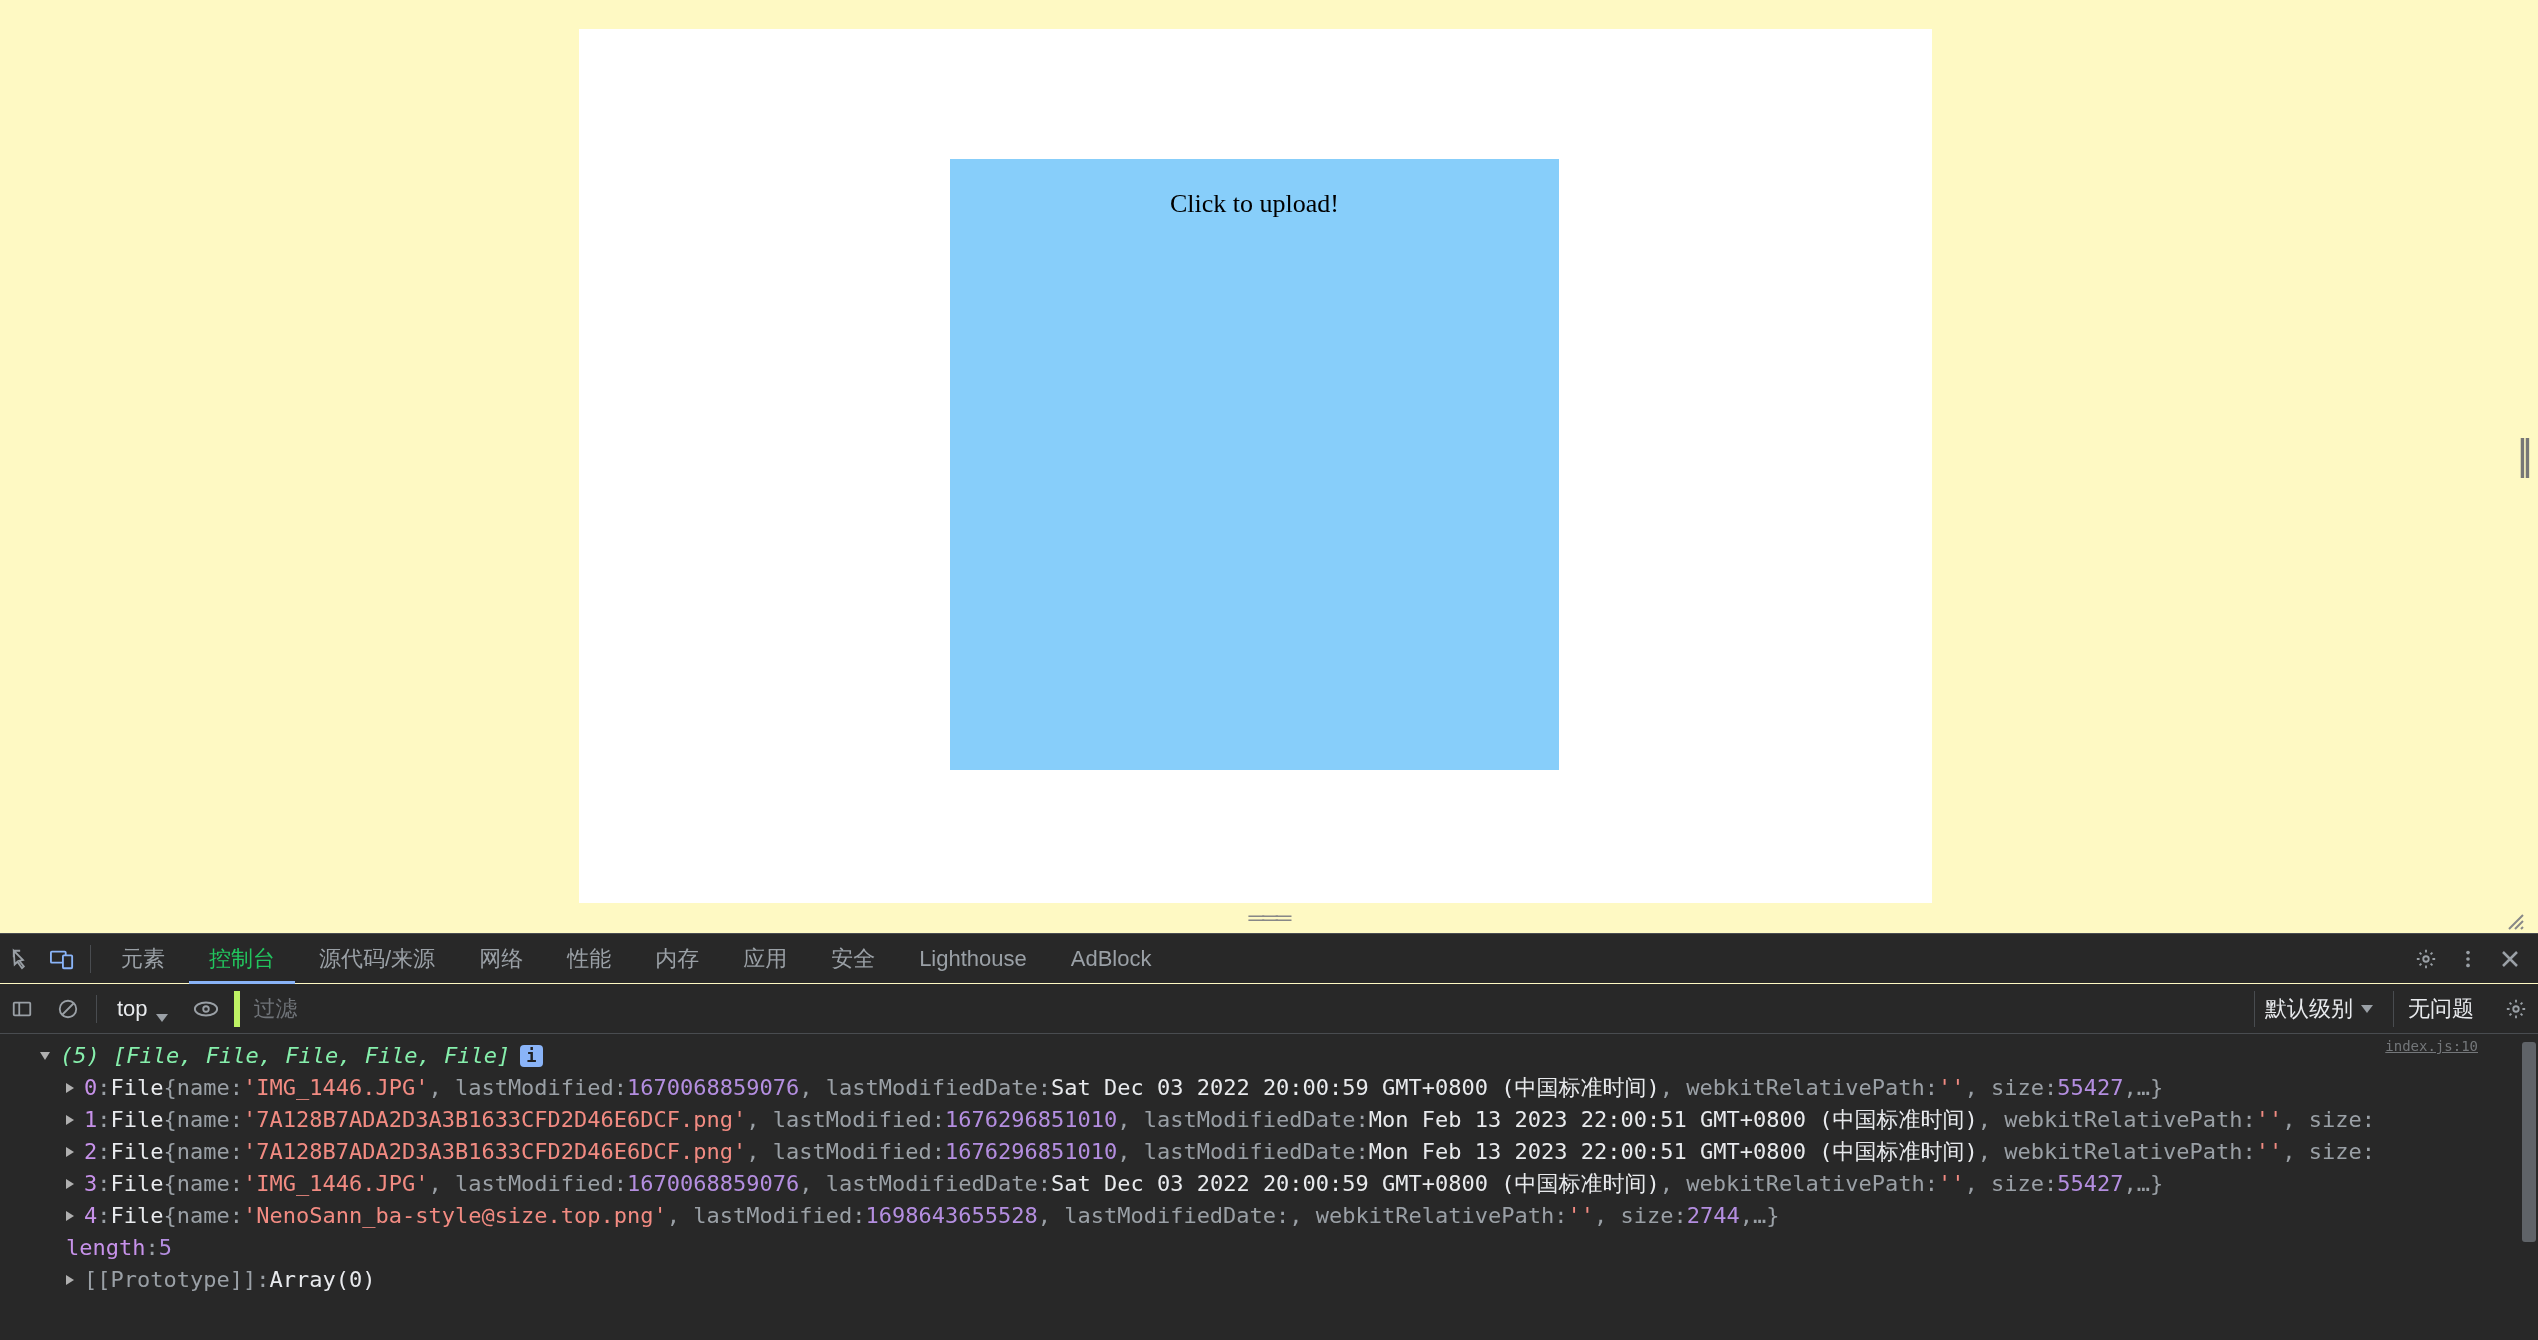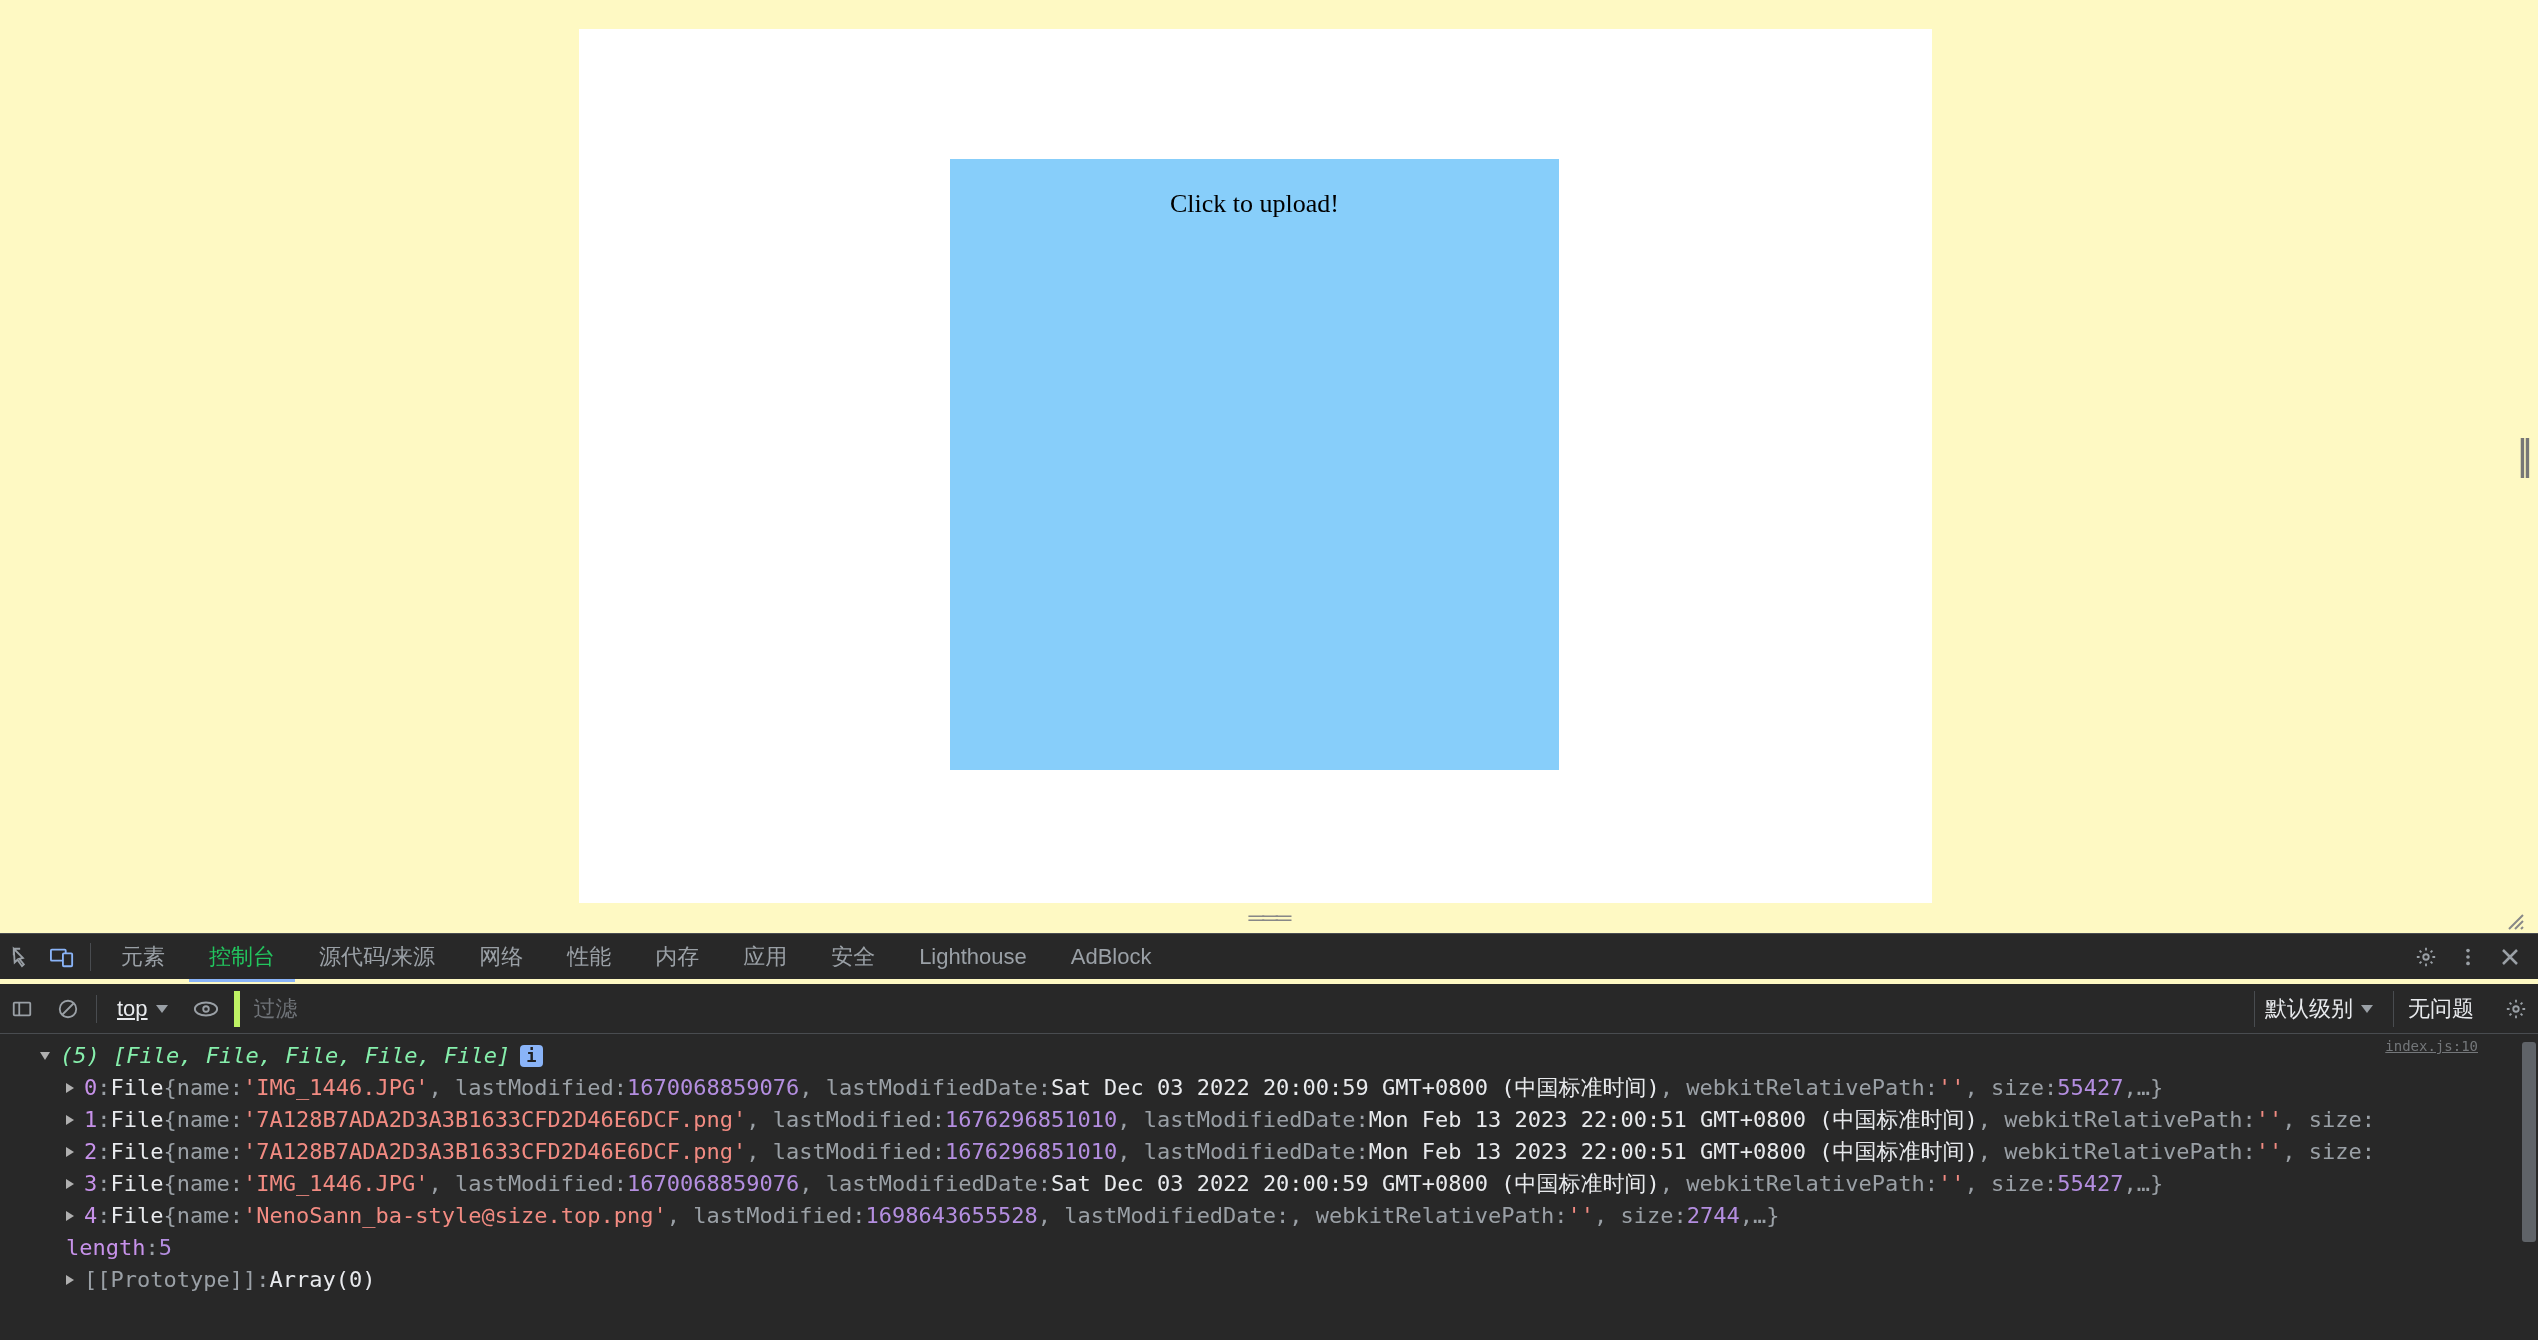--- a/index.html
+++ b/index.html
@@ -71,21 +71,21 @@
       height: 407px;
       background: #282828;
       color: #e8eaed;
       font-family: "Helvetica Neue", Arial, sans-serif;
       border-top: 1px solid #494c50;
     }
     .devtools-tabs {
       display: flex;
       align-items: center;
       height: 50px;
-      border-bottom: 5px solid #fef9c3;
+      border-bottom: 1px solid #fef9c3;
       padding-left: 4px;
       gap: 4px;
     }
     .dt-icon-btn {
       width: 36px;
       height: 36px;
       display: flex;
       align-items: center;
       justify-content: center;
       color: #9aa0a6;
@@ -119,24 +119,23 @@
       height: 50px;
       border-bottom: 1px solid #494c50;
       padding-left: 4px;
       gap: 10px;
     }
     .context-select {
       color: #e8eaed;
       font-size: 22px;
       padding: 0 10px;
       display: flex;
-      align-items: center;
+      align-items: flex-end;
       gap: 8px;
       cursor: pointer;
-      text-decoration: underline;
     }
     .dropdown-caret {
       width: 0; height: 0;
       border-left: 6px solid transparent;
       border-right: 6px solid transparent;
       border-top: 8px solid #9aa0a6;
     }
     .filter-input {
       flex: 1;
       background: transparent;

